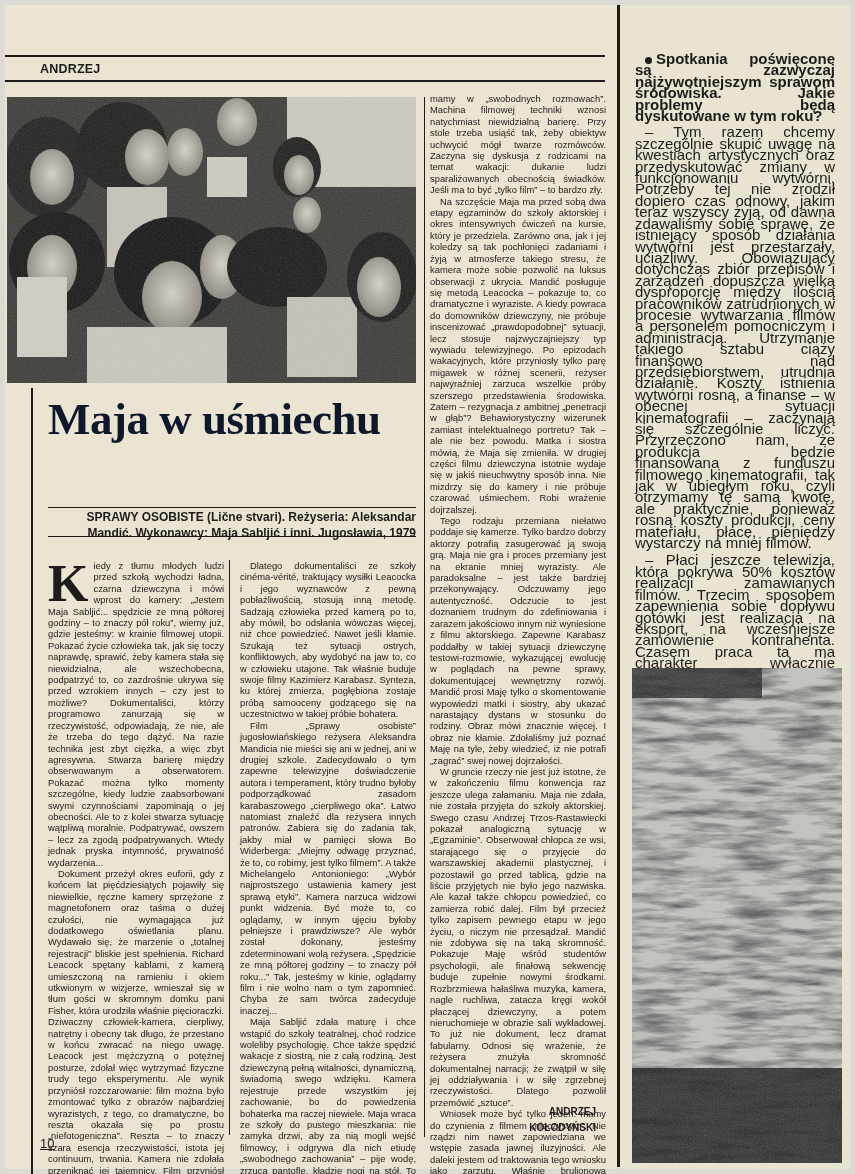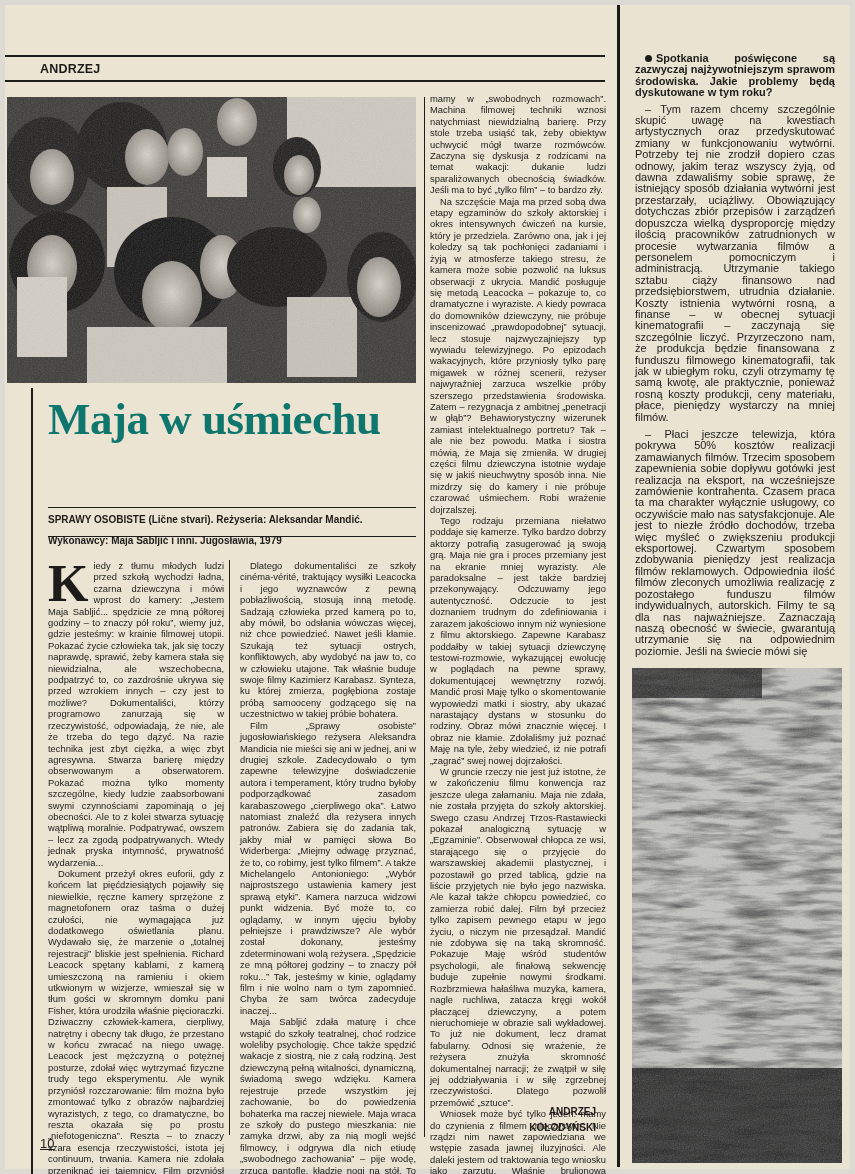--- a/index.html
+++ b/index.html
@@ -4,30 +4,30 @@
 <style>
   html,body{margin:0;padding:0;}
   body{width:855px;height:1174px;background:#dcdad2;position:relative;overflow:hidden;font-family:"Liberation Sans",sans-serif;color:#1d1c1a;}
   .page{position:absolute;left:5px;top:5px;width:612px;height:1164px;background:#ebe4d2;}
   .page-right{position:absolute;left:620px;top:5px;width:230px;height:1164px;background:#e9e3d1;}
   .vbar{position:absolute;left:617px;top:5px;width:4px;height:1162px;background:#1a1a1a;}
   .rule{position:absolute;background:#1d1c1a;}
   .section{position:absolute;left:40px;top:62px;font-weight:bold;font-size:12.5px;letter-spacing:0.2px;}
   .photo{position:absolute;left:7px;top:97px;width:409px;height:286px;overflow:hidden;background:#2b2a28;}
   .photo svg{display:block;}
-  .title{position:absolute;left:48px;top:395px;font-family:"Liberation Serif",serif;font-weight:bold;font-size:45px;line-height:48px;letter-spacing:-0.5px;margin:0;color:#0f766e;}
-  .credits{position:absolute;left:48px;top:509px;width:368px;font-size:10px;font-weight:bold;line-height:21px;}
+  .title{position:absolute;left:48px;top:395px;font-family:"Liberation Serif",serif;font-weight:bold;font-size:45px;line-height:48px;letter-spacing:-0.5px;margin:0;color:#0f172a;}
+  .credits{position:absolute;left:48px;top:509px;width:368px;font-size:12px;font-weight:bold;line-height:16px;text-align:right;}
   .col{position:absolute;font-size:9.4px;line-height:11.4px;text-align:justify;hyphens:manual;}
   .col p{margin:0;text-indent:10px;}
   .col p.first{text-indent:0;}
   .dropcap{float:left;font-family:"Liberation Serif",serif;font-weight:bold;font-size:52px;line-height:40px;margin:2px 5px 0 0;padding-top:2px;}
   .vline{position:absolute;background:#1d1c1a;width:2px;}
   .author{position:absolute;left:490px;top:1104px;width:106px;text-align:right;font-weight:bold;font-size:10px;line-height:16px;}
   .pagenum{position:absolute;left:40px;top:1136px;font-size:13px;text-decoration:underline;}
-  .rcol{position:absolute;left:635px;width:200px;font-size:11px;line-height:11.4px;text-align:justify;}
+  .rcol{position:absolute;left:635px;width:200px;font-size:15px;line-height:11.4px;text-align:justify;}
   .rcol p{margin:0 0 0 0;text-indent:10px;}
   .q{font-weight:bold;text-indent:10px;margin:0 0 5px 0 !important;}
   .bullet{display:inline-block;width:7px;height:7px;border-radius:50%;background:#1d1c1a;margin-right:4px;vertical-align:0;}
   .texture{position:absolute;left:632px;top:668px;width:210px;height:495px;background:#bcbcb8;overflow:hidden;}
 </style>
 </head>
 <body>
 
 <div class="page"></div>
 <div class="vbar"></div>

